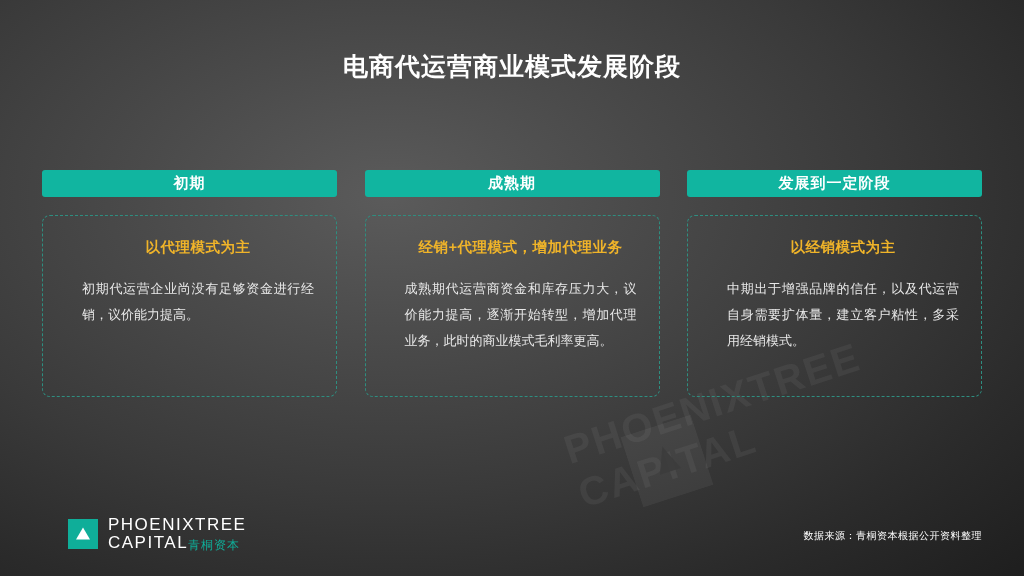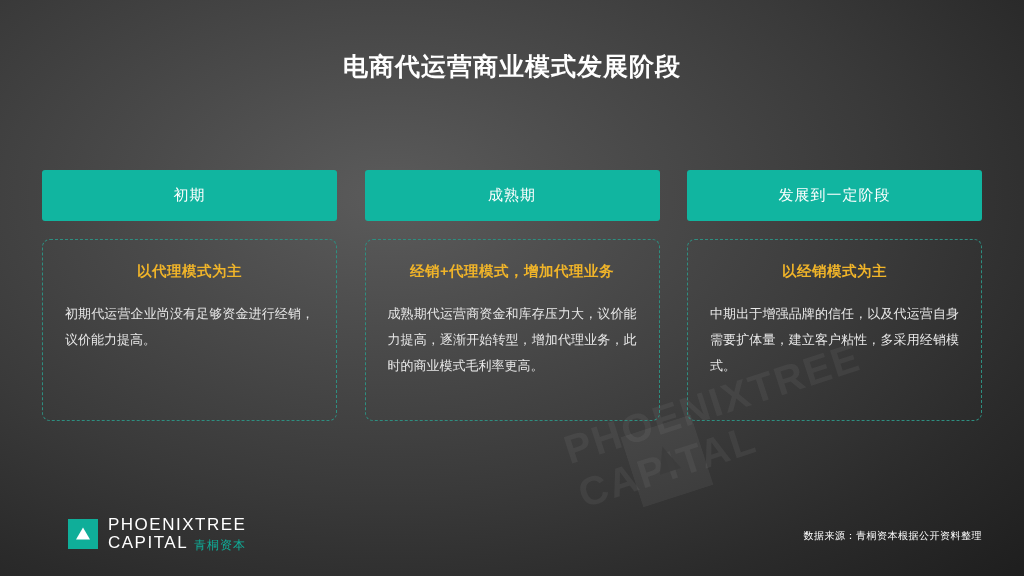--- a/index.html
+++ b/index.html
@@ -63,38 +63,39 @@
     top: 170px;
     left: 42px;
     width: 940px;
     display: flex;
     justify-content: space-between;
   }
   .col {
     width: 295px;
   }
   .col-header {
-    height: 51px;
+    height: 27px;
     background: #11b5a0;
     border-radius: 3px;
     display: flex;
     align-items: center;
     justify-content: center;
     color: #ffffff;
     font-size: 15px;
-    font-weight: normal;
+    font-weight: bold;
     letter-spacing: 1px;
   }
   .col-body {
     margin-top: 18px;
     height: 182px;
     border: 1px dashed #2e8e80;
     border-radius: 8px;
-    padding: 22px 22px 0 22px;
+    padding: 22px 22px 0 39px;
     box-sizing: border-box;
+    font-family: Liberation Mono, monospace;
   }
   .col-subtitle {
     color: #f0b429;
     font-size: 14.5px;
     font-weight: bold;
     text-align: center;
     letter-spacing: 0.5px;
     margin-bottom: 20px;
   }
   .col-text {
@@ -148,21 +149,20 @@
   }
   .logo-line2 {
     color: #ffffff;
     font-size: 17px;
     letter-spacing: 1.5px;
   }
   .logo-cn {
     color: #0fae99;
     font-size: 12px;
     letter-spacing: 1px;
-    margin-left: 6px;
   }
   .logo-row2 {
     display: flex;
     align-items: flex-end;
   }
 </style>
 </head>
 <body>
 
 <div class="slide">

